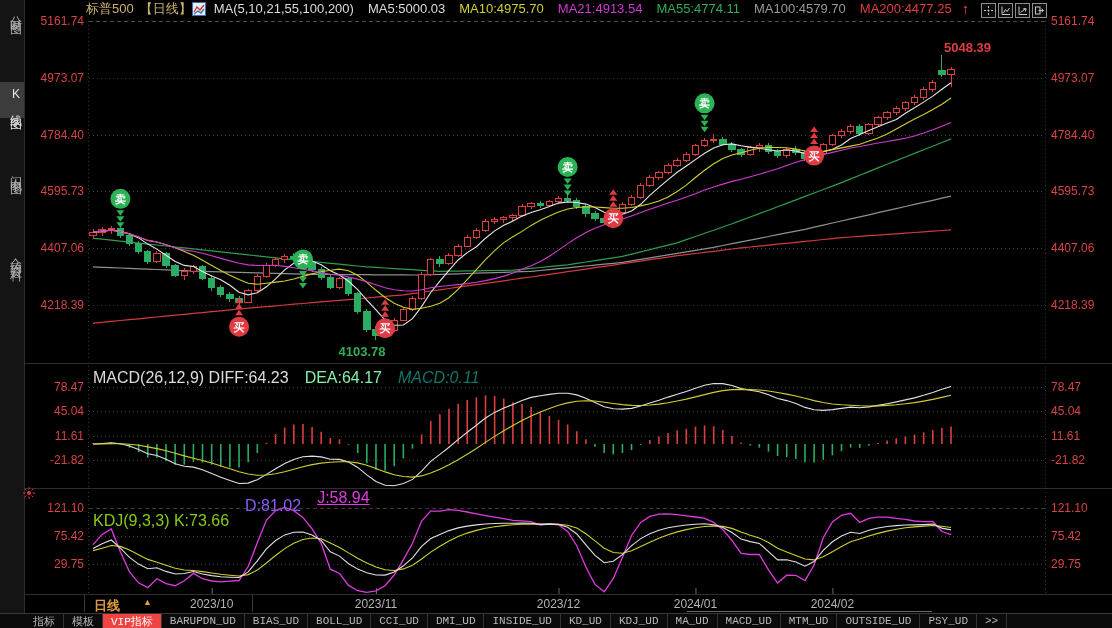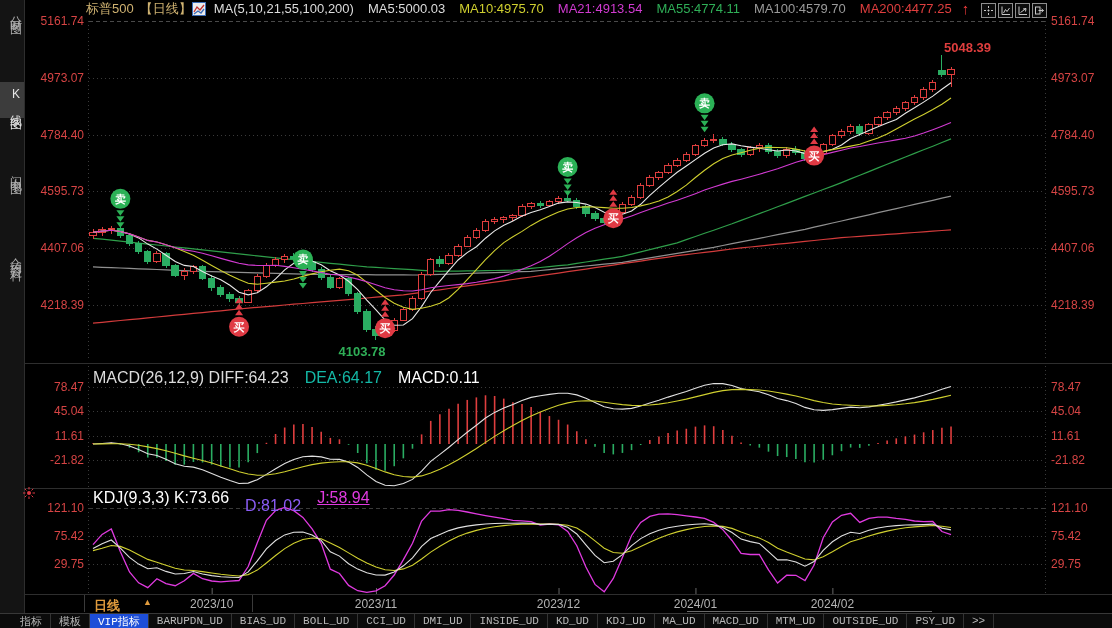--- a/index.html
+++ b/index.html
@@ -23,24 +23,24 @@
   
   .panel-header{position:absolute;font-size:16px;display:flex;gap:2px;white-space:nowrap;}
   #macd-header{left:93px;top:369px;}
   #kdj-header{left:93px;top:489px;}
   .starburst{position:absolute;left:22px;top:486px;width:14px;height:14px;}
   
   .dateline{position:absolute;left:94px;top:597px;color:#e09b3d;font-size:13px;font-weight:bold;display:flex;gap:23px;align-items:flex-start;}
   .dateline .tri{font-size:9px;}
   
   .tabbar{position:absolute;left:0;top:613px;width:1112px;height:15px;background:#0b0b0b;border-top:1px solid #383838;
-          display:flex;align-items:stretch;padding-left:12px;font-size:11px;color:#b8b8b8;
+          display:flex;align-items:stretch;padding-left:25px;font-size:11px;color:#b8b8b8;
           font-family:"Liberation Mono","Liberation Sans",monospace;box-sizing:border-box;}
   .tab{padding:0 8px;display:flex;align-items:center;border-right:1px solid #333;cursor:default;white-space:nowrap;}
-  .tab.sel{background:#1d4ed8;color:#ffffff;}
+  .tab.sel{background:#ef4444;color:#ffffff;}
 </style>
 </head>
 <body>
 
 <div class="app">
 
   <svg id="chart-svg" width="1112" height="628">
       <defs>
         <clipPath id="cpMain">
           <rect x="88" y="20" width="957" height="342"></rect>
@@ -535,35 +535,35 @@
     <div class="tool">
       <svg width="11" height="11">
           <rect x="1.5" y="2" width="4.5" height="7" fill="none" stroke="#c8c8c8"></rect>
           <path d="M4.5 5.5 h5 M9.5 5.5 l-2 -1.6 M9.5 5.5 l-2 1.6" stroke="#c8c8c8" fill="none"></path>
         </svg>
     </div>
   </div>
 
   <div id="macd-header" class="panel-header">
       <span style="color: rgb(220, 220, 220); margin-right: 14px;">MACD(26,12,9) DIFF:64.23</span>
-      <span style="color: #14b8a6; margin-right: 14px;">DEA:64.17</span>
-      <span style="color: #ffffff; ">MACD:0.11</span>
+      <span style="color: #86efac; margin-right: 14px;">DEA:64.17</span>
+      <span style="color: #0f766e;  font-style: italic;">MACD:0.11</span>
     </div>
 
   <div class="starburst">
     <svg width="14" height="14">
       <circle cx="7" cy="7" r="2" fill="#e03a44"></circle>
       <g stroke="#e03a44" stroke-width="1">
         <path d="M7 1v2.5 M7 10.5V13 M1 7h2.5 M10.5 7H13 M2.8 2.8l1.7 1.7 M9.5 9.5l1.7 1.7 M11.2 2.8L9.5 4.5 M4.5 9.5l-1.7 1.7"></path>
       </g>
     </svg>
   </div>
 
   <div id="kdj-header" class="panel-header">
-      <span style="color: #ffffff; margin-right: 14px;">KDJ(9,3,3) K:73.66</span>
+      <span style="color: #84cc16; margin-right: 14px; margin-top: 23px;">KDJ(9,3,3) K:73.66</span>
       <span style="color: #8b5cf6; margin-right: 14px; margin-top: 8px;">D:81.02</span>
       <span style="color: rgb(224, 58, 224); margin-right: 28px; text-decoration: underline;">J:58.94</span>
     </div>
 
   <div class="dateline">
     <span>日线</span>
     <span class="tri">▲</span>
   </div>
 
   <div class="tabbar" id="tabbar">

